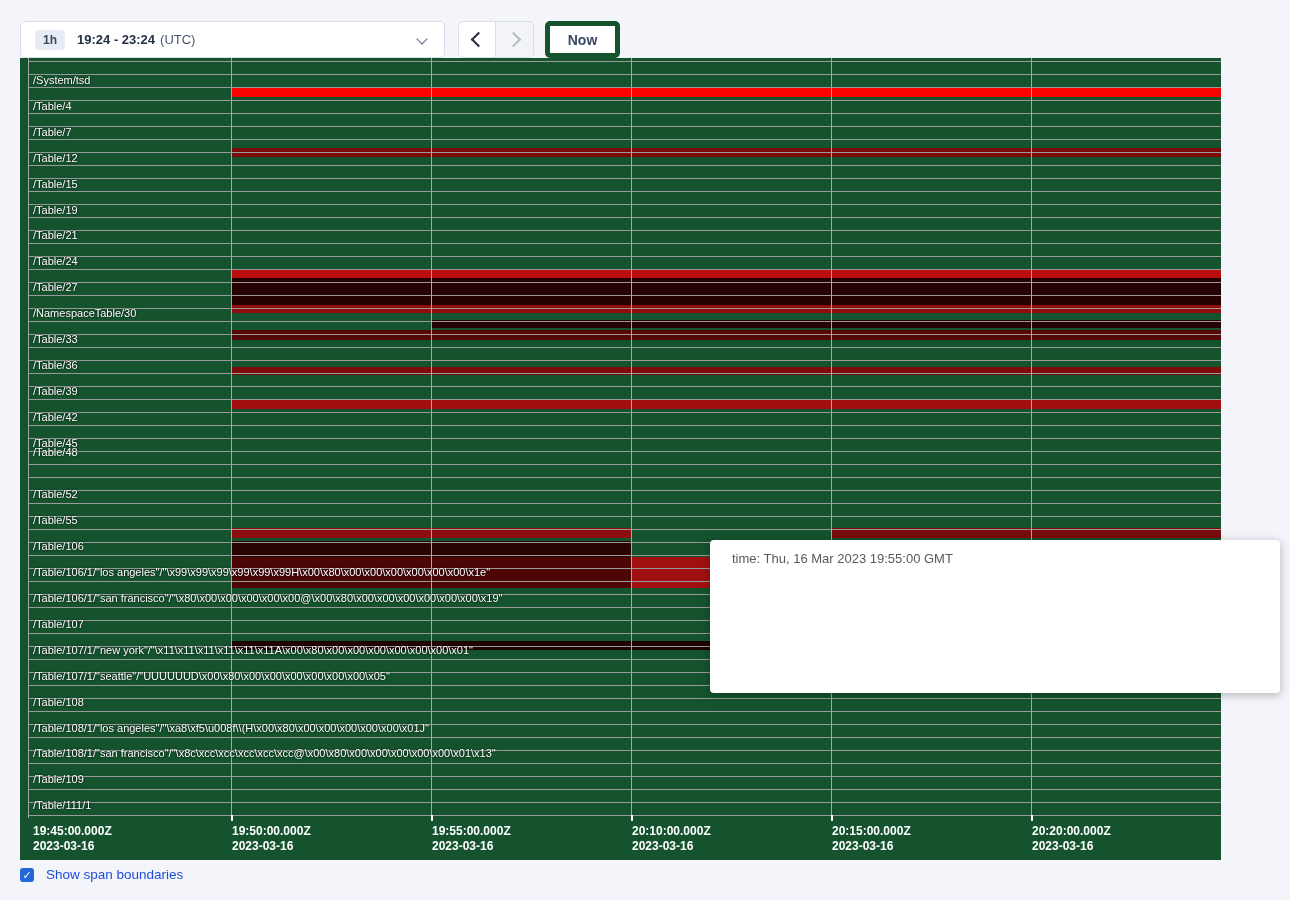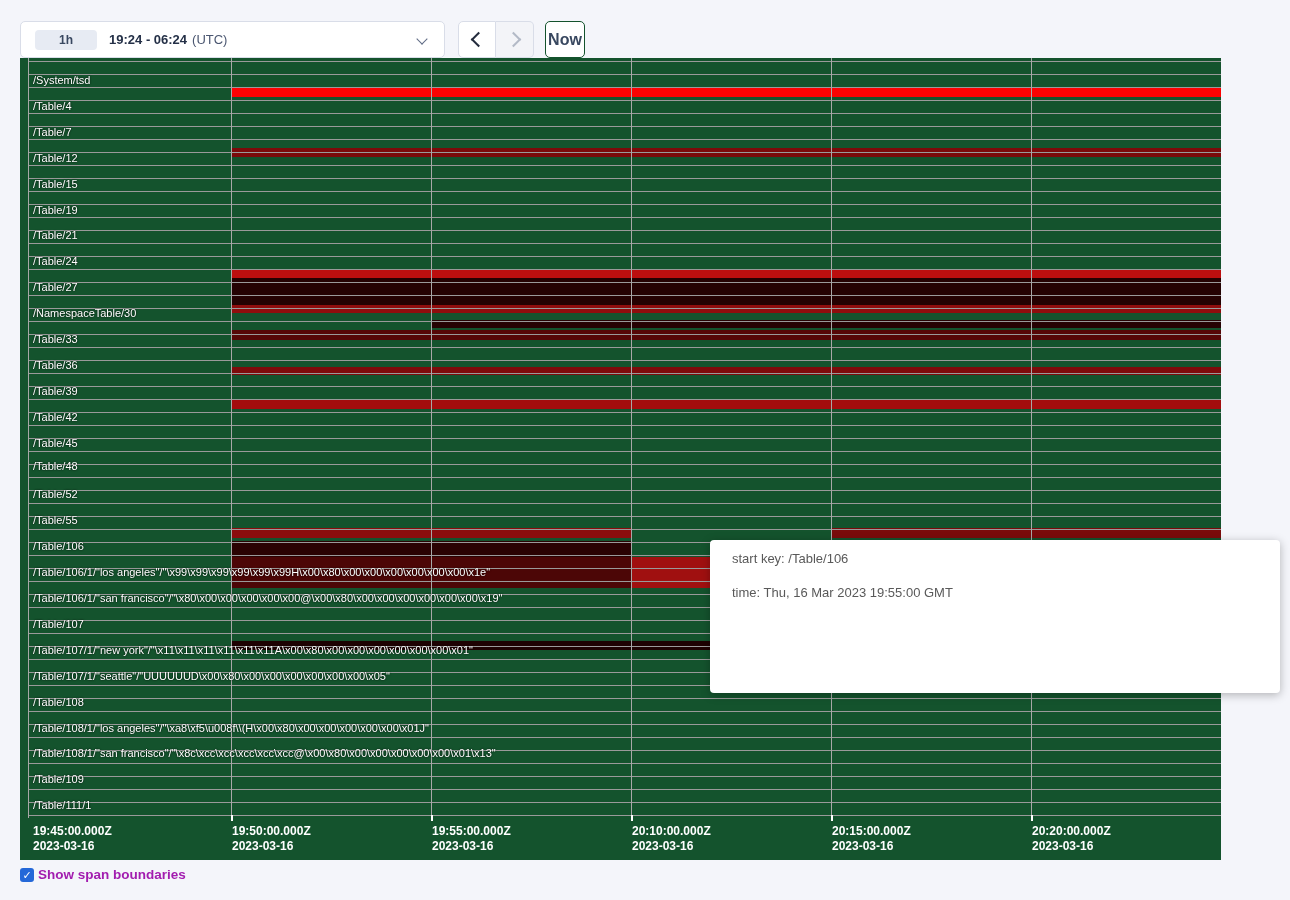--- a/index.html
+++ b/index.html
@@ -2,60 +2,60 @@
 <html><head>
 <meta charset="utf-8">
 <style>
   html,body{margin:0;padding:0;}
   body{width:1290px;height:900px;background:#f4f5fa;font-family:"Liberation Sans",sans-serif;position:relative;overflow:hidden;}
   #app{position:absolute;inset:0;}
 
   
   .toolbar{position:absolute;left:0;top:0;width:1290px;height:58px;}
   .range-select{position:absolute;left:20px;top:21px;width:425px;height:37px;background:#fff;border:1px solid #d9dde8;border-radius:5px;box-sizing:border-box;display:flex;align-items:center;cursor:pointer;}
-  .range-badge{margin-left:14px;background:#e7ebf3;border-radius:4px;padding:3px 24px;font-size:12px;font-weight:bold;color:#394860;}
+  .range-badge{margin-left:14px;background:#e7ebf3;border-radius:4px;padding:3px 8px;font-size:12px;font-weight:bold;color:#394860;}
   .range-text{margin-left:12px;font-size:13px;font-weight:bold;color:#243047;}
   .range-tz{margin-left:5px;font-size:13px;color:#4a5670;}
   .chev{display:inline-block;width:9px;height:9px;border-left:2px solid #242c3d;border-bottom:2px solid #242c3d;}
   .chev-down{position:absolute;right:18px;top:13px;width:7px;height:7px;border-width:1.5px;border-color:#5f6b85;transform:rotate(-45deg);}
   .nav-group{position:absolute;left:458px;top:21px;height:37px;display:flex;}
   .nav-btn{width:38px;height:37px;background:#fff;border:1px solid #d9dde8;box-sizing:border-box;display:flex;align-items:center;justify-content:center;cursor:pointer;}
   .nav-btn.prev{border-radius:5px 0 0 5px;}
   .nav-btn.next{border-radius:0 5px 5px 0;border-left:none;background:#f3f4f8;}
   .chev-left{transform:rotate(45deg);margin-left:3px;}
   .chev-right{transform:rotate(225deg);margin-right:3px;border-color:#b3bac7;}
-  .now-btn{position:absolute;left:545px;top:21px;width:40px;height:37px;background:#fff;border:1px solid #14532d;border-radius:5px;box-sizing:border-box;font-size:16px;font-weight:bold;color:#394860;display:flex;align-items:center;justify-content:center;cursor:pointer;}
+  .now-btn{position:absolute;left:545px;top:21px;width:75px;height:37px;background:#fff;border:5px solid #14532d;border-radius:5px;box-sizing:border-box;font-size:14px;font-weight:bold;color:#394860;display:flex;align-items:center;justify-content:center;cursor:pointer;}
 
   
   .heatmap{position:absolute;left:20px;top:58px;width:1201px;height:802px;background:#14532d;overflow:hidden;}
   .hline{position:absolute;left:8px;width:1193px;height:1px;background:#9a9a9a;}
   .vline{position:absolute;top:0;height:760px;width:1px;background:#a8a8a8;}
   .band{position:absolute;}
   .rowlabel{position:absolute;left:13px;height:13px;line-height:13px;font-size:11px;color:#fff;white-space:nowrap;text-shadow:0 0 2px #000;z-index:3;}
   .tick{position:absolute;top:757px;width:2px;height:6px;background:#fff;}
   .axis{position:absolute;top:766px;color:#fff;font-size:12px;font-weight:bold;line-height:15px;white-space:nowrap;}
 
   
   .tooltip{position:absolute;left:710px;top:540px;width:570px;height:153px;background:#fff;border-radius:4px;box-shadow:0 2px 10px rgba(0,0,0,.28);box-sizing:border-box;padding:12px 10px 0 22px;z-index:10;}
   .tooltip p{margin:0 0 20px 0;font-size:13px;color:#595959;line-height:14px;white-space:nowrap;}
 
   
   .footer{position:absolute;left:20px;top:867px;display:flex;align-items:center;}
   .checkbox{width:14px;height:14px;background:#2468d8;border-radius:3px;color:#fff;font-size:11px;line-height:14px;text-align:center;cursor:pointer;}
-  .checkbox-label{margin-left:4px;font-size:13.5px;color:#a21caf;font-weight:bold;}
+  .checkbox-label{margin-left:12px;font-size:13.5px;color:#1d4ed8;}
 </style>
 </head>
 <body>
 
 <div id="app">
 
   <div class="toolbar">
     <div class="range-select">
       <span class="range-badge">1h</span>
-      <span class="range-text">19:24 - 06:24</span>
+      <span class="range-text">19:24 - 23:24</span>
       <span class="range-tz">(UTC)</span>
       <span class="chev chev-down"></span>
     </div>
     <div class="nav-group">
       <div class="nav-btn prev">
         <span class="chev chev-left"></span>
       </div>
       <div class="nav-btn next">
         <span class="chev chev-right"></span>
       </div>
@@ -152,21 +152,21 @@
       <div class="rowlabel" style="top: 145.5px;">/Table/19</div>
       <div class="rowlabel" style="top: 171.4px;">/Table/21</div>
       <div class="rowlabel" style="top: 197.3px;">/Table/24</div>
       <div class="rowlabel" style="top: 223.2px;">/Table/27</div>
       <div class="rowlabel" style="top: 249.1px;">/NamespaceTable/30</div>
       <div class="rowlabel" style="top: 275px;">/Table/33</div>
       <div class="rowlabel" style="top: 300.9px;">/Table/36</div>
       <div class="rowlabel" style="top: 326.8px;">/Table/39</div>
       <div class="rowlabel" style="top: 352.7px;">/Table/42</div>
       <div class="rowlabel" style="top: 378.6px;">/Table/45</div>
-      <div class="rowlabel" style="top: 402px;">/Table/48</div>
+      <div class="rowlabel" style="top: 388px;">/Table/48</div>
       <div class="rowlabel" style="top: 430.4px;">/Table/52</div>
       <div class="rowlabel" style="top: 456.3px;">/Table/55</div>
       <div class="rowlabel" style="top: 482.2px;">/Table/106</div>
       <div class="rowlabel" style="top: 508.1px;">/Table/106/1/"los angeles"/"\x99\x99\x99\x99\x99\x99H\x00\x80\x00\x00\x00\x00\x00\x00\x1e"</div>
       <div class="rowlabel" style="top: 534px;">/Table/106/1/"san francisco"/"\x80\x00\x00\x00\x00\x00@\x00\x80\x00\x00\x00\x00\x00\x00\x19"</div>
       <div class="rowlabel" style="top: 559.9px;">/Table/107</div>
       <div class="rowlabel" style="top: 585.8px;">/Table/107/1/"new york"/"\x11\x11\x11\x11\x11\x11A\x00\x80\x00\x00\x00\x00\x00\x00\x01"</div>
       <div class="rowlabel" style="top: 611.7px;">/Table/107/1/"seattle"/"UUUUUUD\x00\x80\x00\x00\x00\x00\x00\x00\x05"</div>
       <div class="rowlabel" style="top: 637.6px;">/Table/108</div>
       <div class="rowlabel" style="top: 663.5px;">/Table/108/1/"los angeles"/"\xa8\xf5\u008f\\(H\x00\x80\x00\x00\x00\x00\x00\x01J"</div>
@@ -198,21 +198,20 @@
         <div class="t1">20:15:00.000Z</div>
         <div class="t2">2023-03-16</div>
       </div>
       <div class="axis" style="left: 1012px;">
         <div class="t1">20:20:00.000Z</div>
         <div class="t2">2023-03-16</div>
       </div>
     </div>
 
   <div class="tooltip">
-    <p>start key: /Table/106</p>
     <p>time: Thu, 16 Mar 2023 19:55:00 GMT</p>
   </div>
 
   <div class="footer">
     <span class="checkbox">✓</span>
     <span class="checkbox-label">Show span boundaries</span>
   </div>
 
 </div>
 

